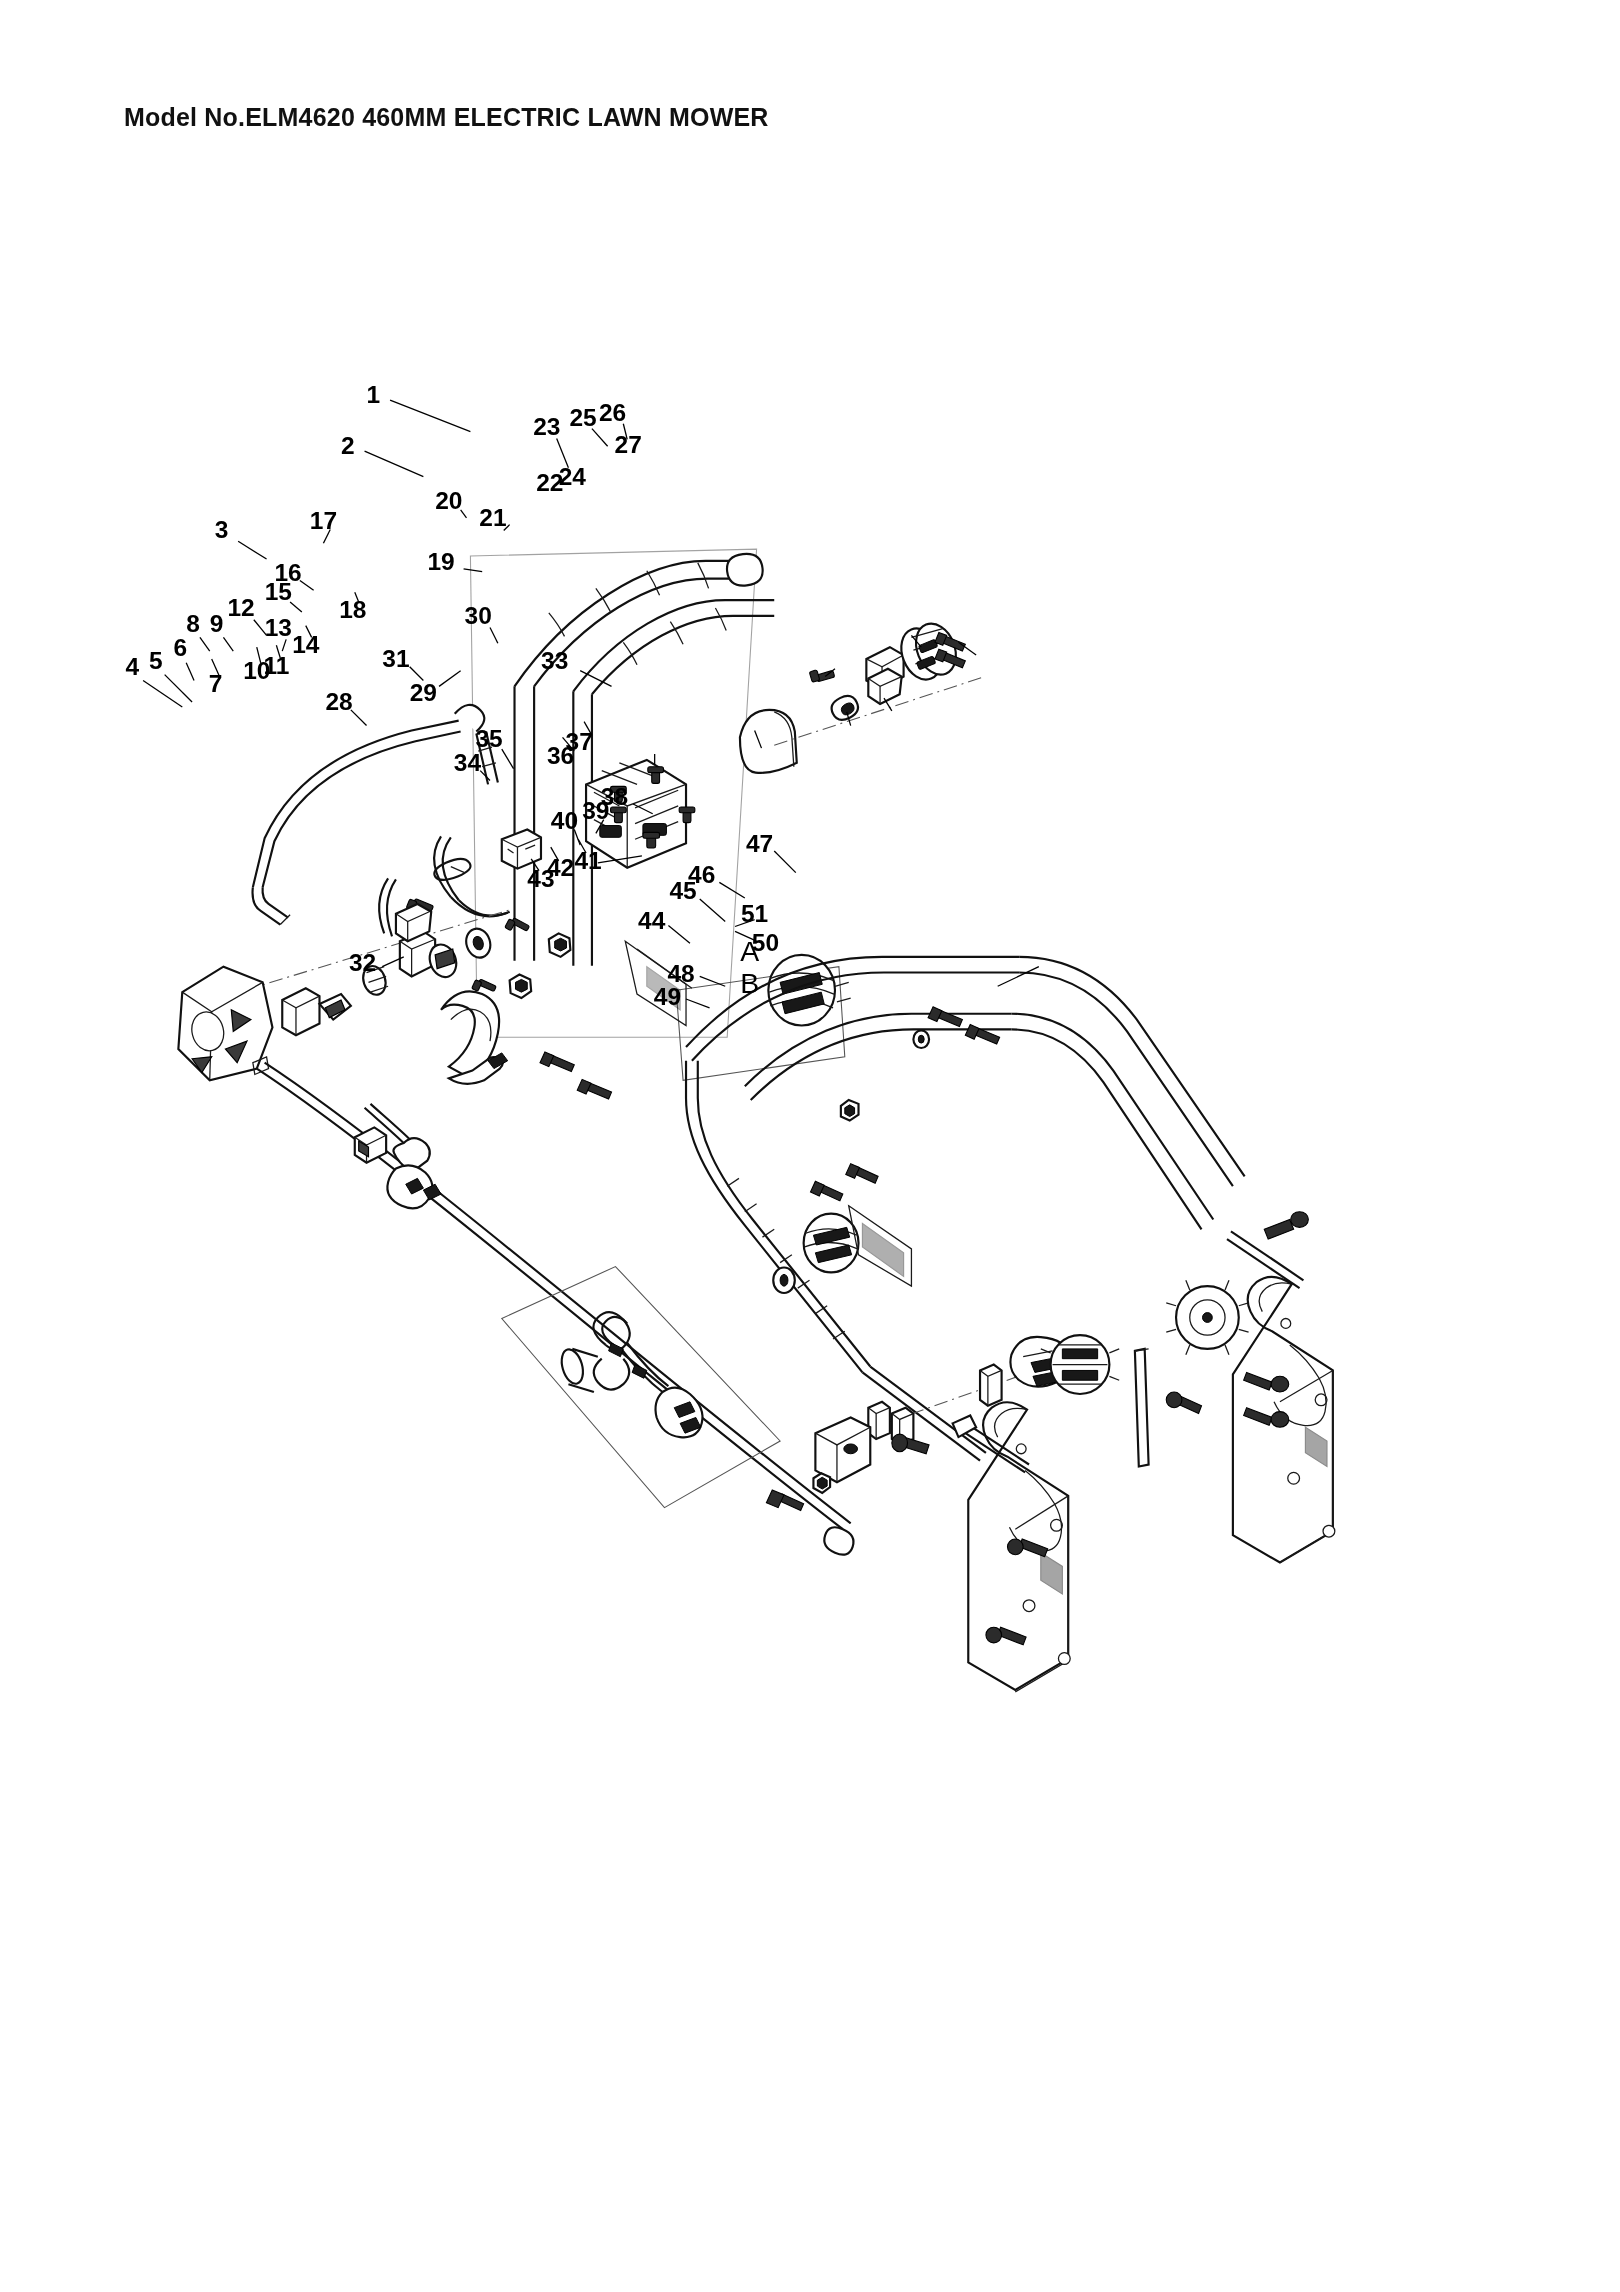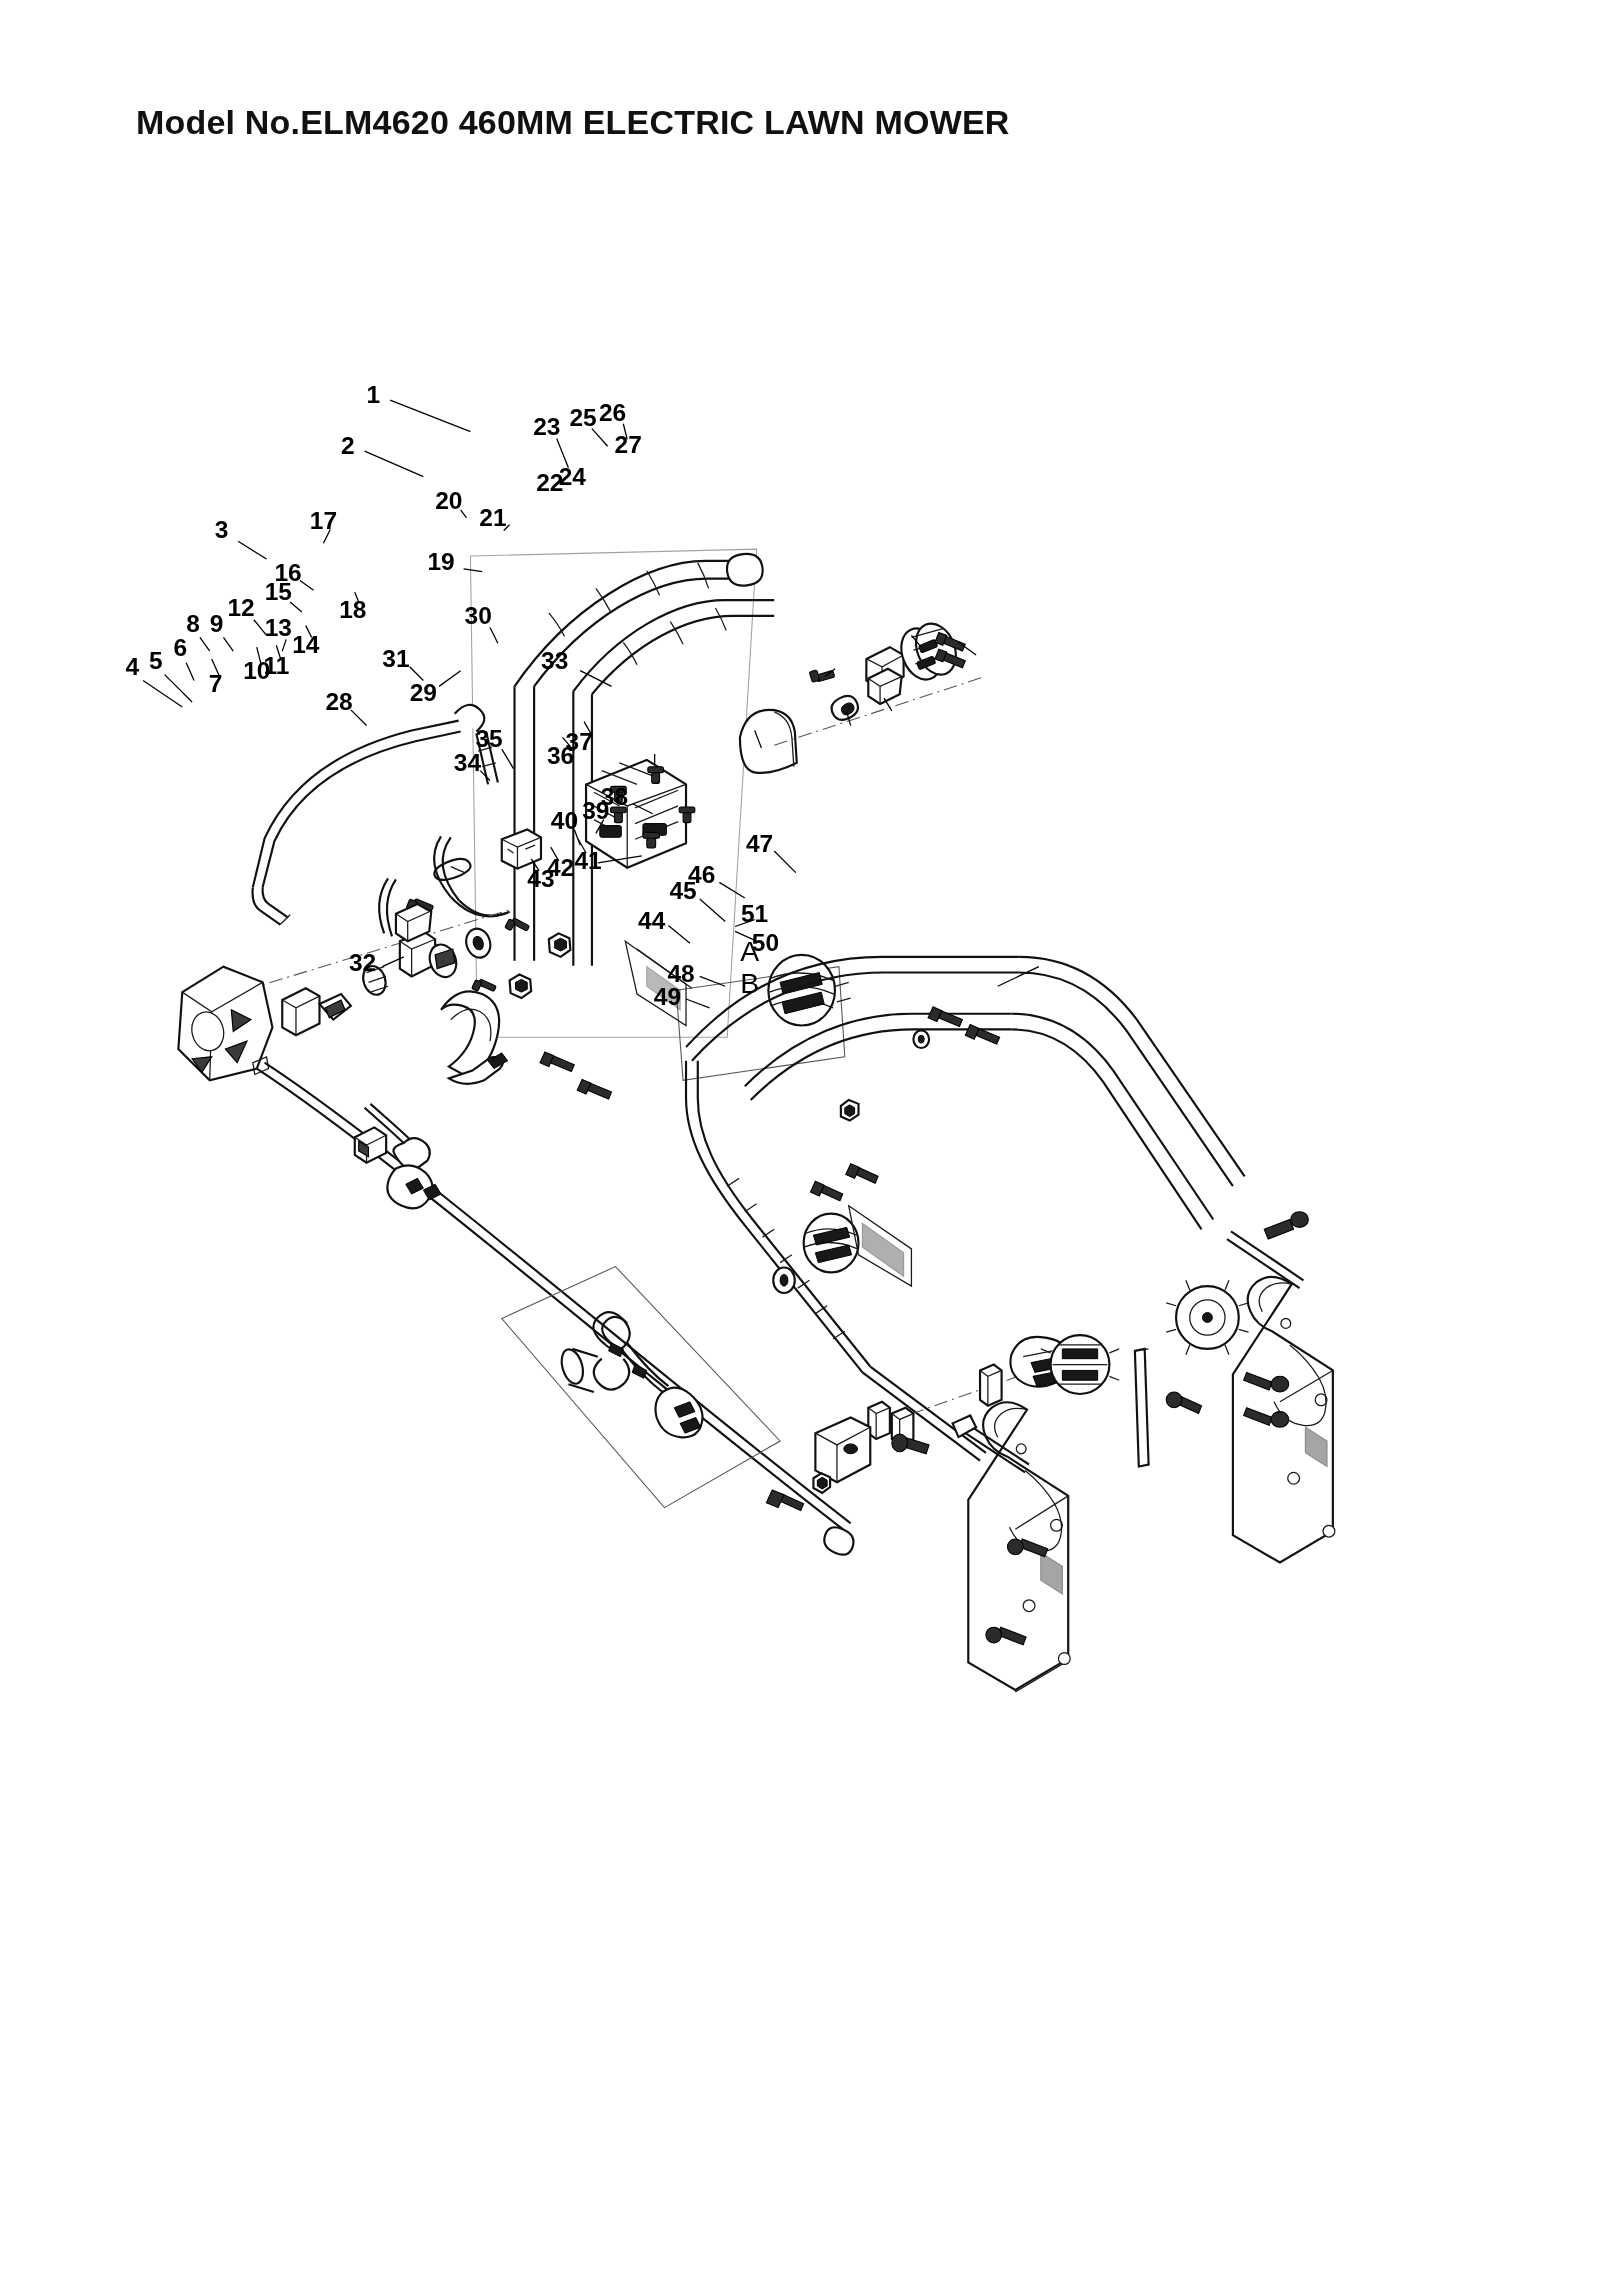--- a/index.html
+++ b/index.html
@@ -14,23 +14,23 @@
   }
   #page {
     position: relative;
     width: 1620px;
     height: 2293px;
     background: #ffffff;
     overflow: hidden;
   }
   #doc-title {
     position: absolute;
-    left: 136px;
+    left: 124px;
     top: 103px;
-    font-size: 34px;
+    font-size: 25px;
     font-weight: bold;
     letter-spacing: 0.2px;
     white-space: nowrap;
     color: #111111;
   }
   #diagram-svg {
     position: absolute;
     left: 0;
     top: 0;
     width: 1620px;

